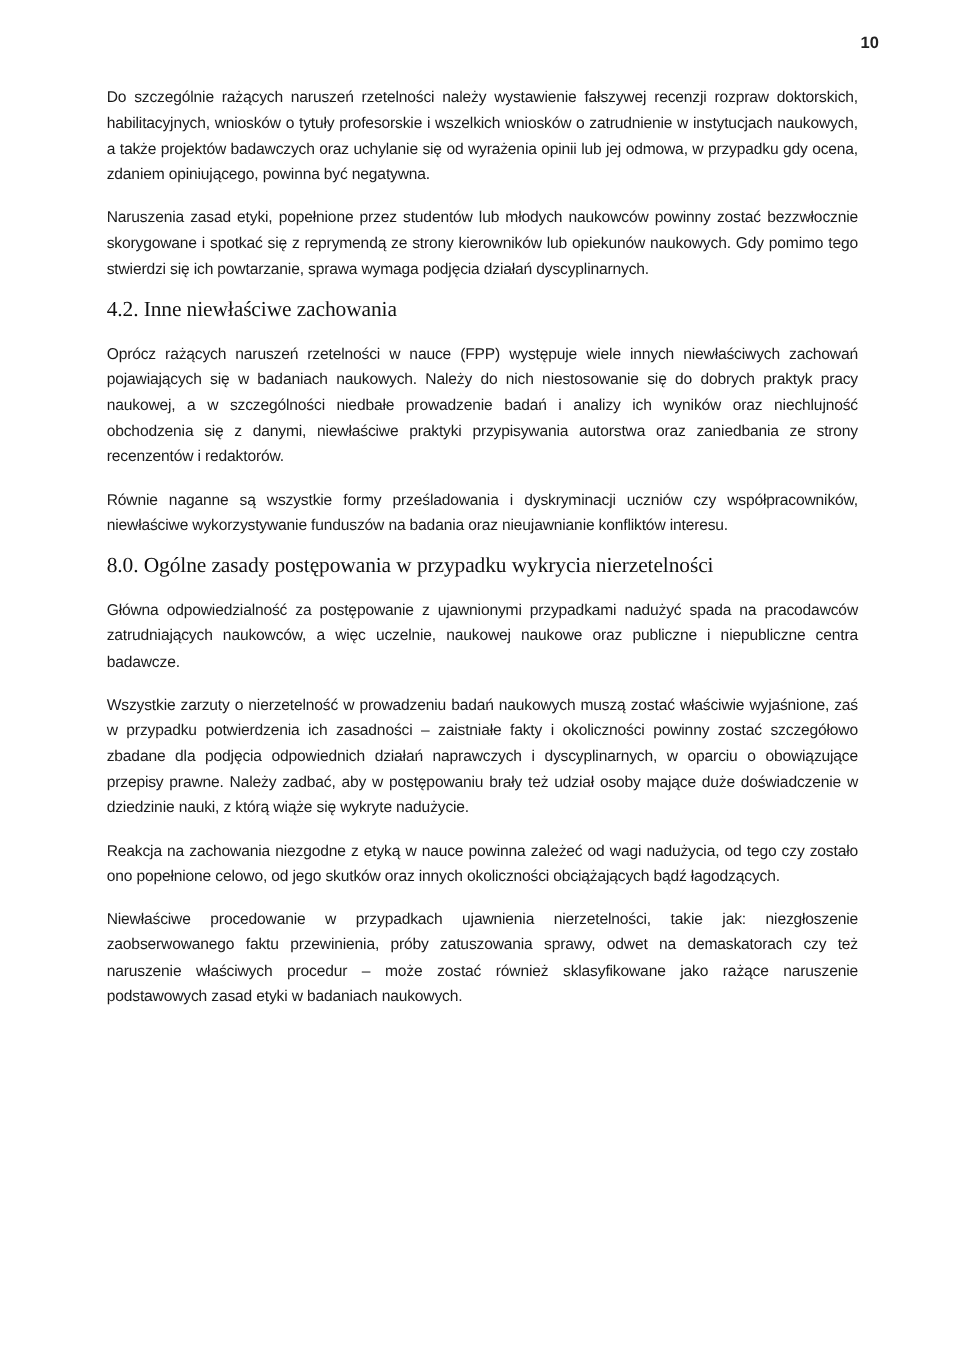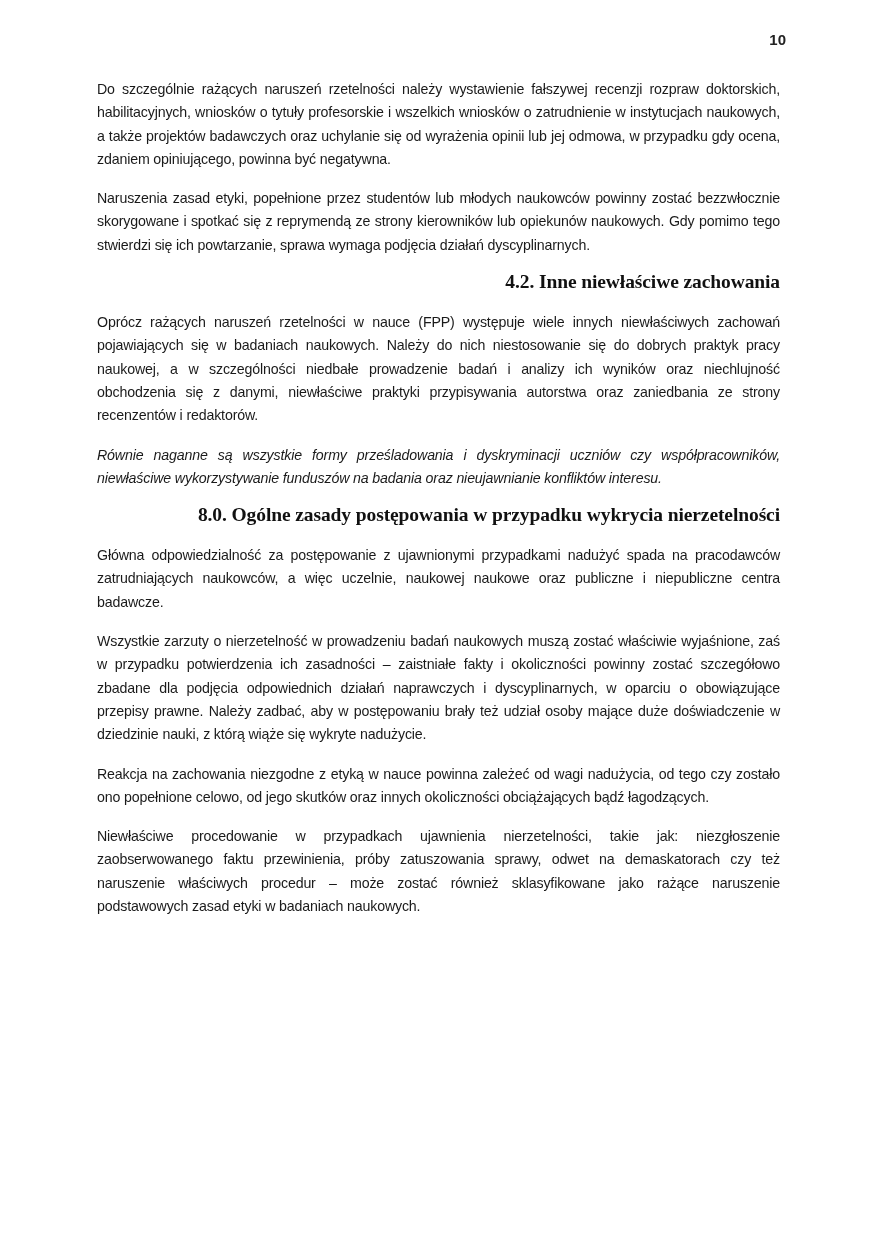--- a/index.html
+++ b/index.html
@@ -11,52 +11,51 @@
       width: 876px;
       height: 1245px;
       position: relative;
       overflow: hidden;
       color: #1a1a1a;
       font-family: "Liberation Sans", "DejaVu Sans", sans-serif;
     }
     .page-number {
       position: absolute;
       top: 31px;
-      right: 90px;
+      right: 77px;
       font-size: 15px;
       font-weight: bold;
       color: #222;
     }
     .content {
       position: absolute;
       left: 97px;
       top: 62px;
       width: 683px;
     }
     p.para {
       margin: 16px 0 12px 0;
       font-size: 14.2px;
       line-height: 23.3px;
       text-align: justify;
       letter-spacing: -0.15px;
     }
     h2.section-heading {
       margin: 6px 0 0 0;
       font-family: "Liberation Serif", "DejaVu Serif", serif;
-      font-weight: bold;
+      font-weight: normal;
       font-size: 19.5px;
       line-height: 26px;
       color: #111;
       letter-spacing: -0.1px;
-      text-align: right;
     }
     .p1 { margin-bottom: 10px; }
     .p2 { margin-bottom: 9px; }
     .p3 { margin-bottom: 10px; }
-    .p4 { margin-bottom: 9px; font-style: italic; }
+    .p4 { margin-bottom: 9px; }
     .p5 { margin-bottom: 12px; }
   </style>
 </head>
 <body>
 
 <div class="page-number">10</div>
 
 <div class="content">
 
   <p class="para p1">Do szczególnie rażących naruszeń rzetelności należy wystawienie fałszywej recenzji rozpraw doktorskich, habilitacyjnych, wniosków o tytuły profesorskie i wszelkich wniosków o zatrudnienie w instytucjach naukowych, a także projektów badawczych oraz  uchylanie się od wyrażenia opinii lub jej odmowa,  w przypadku gdy ocena, zdaniem opiniującego, powinna być negatywna.</p>

